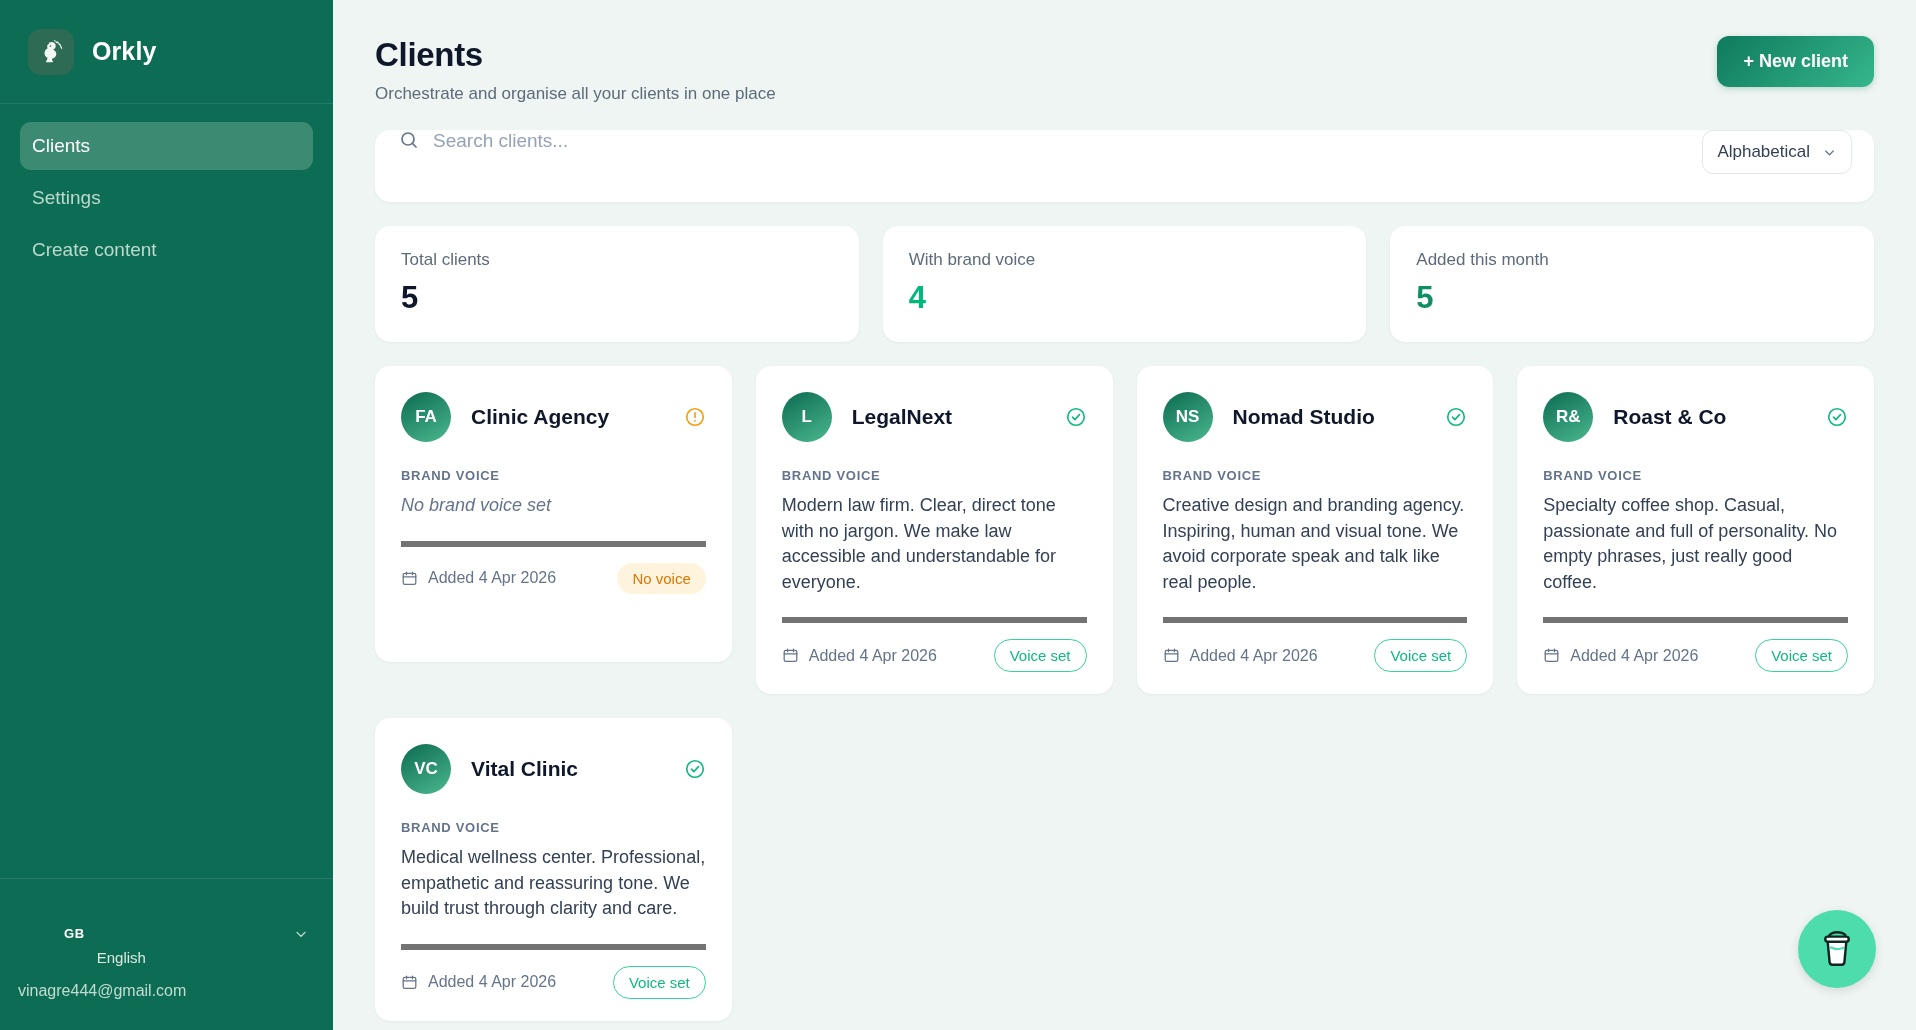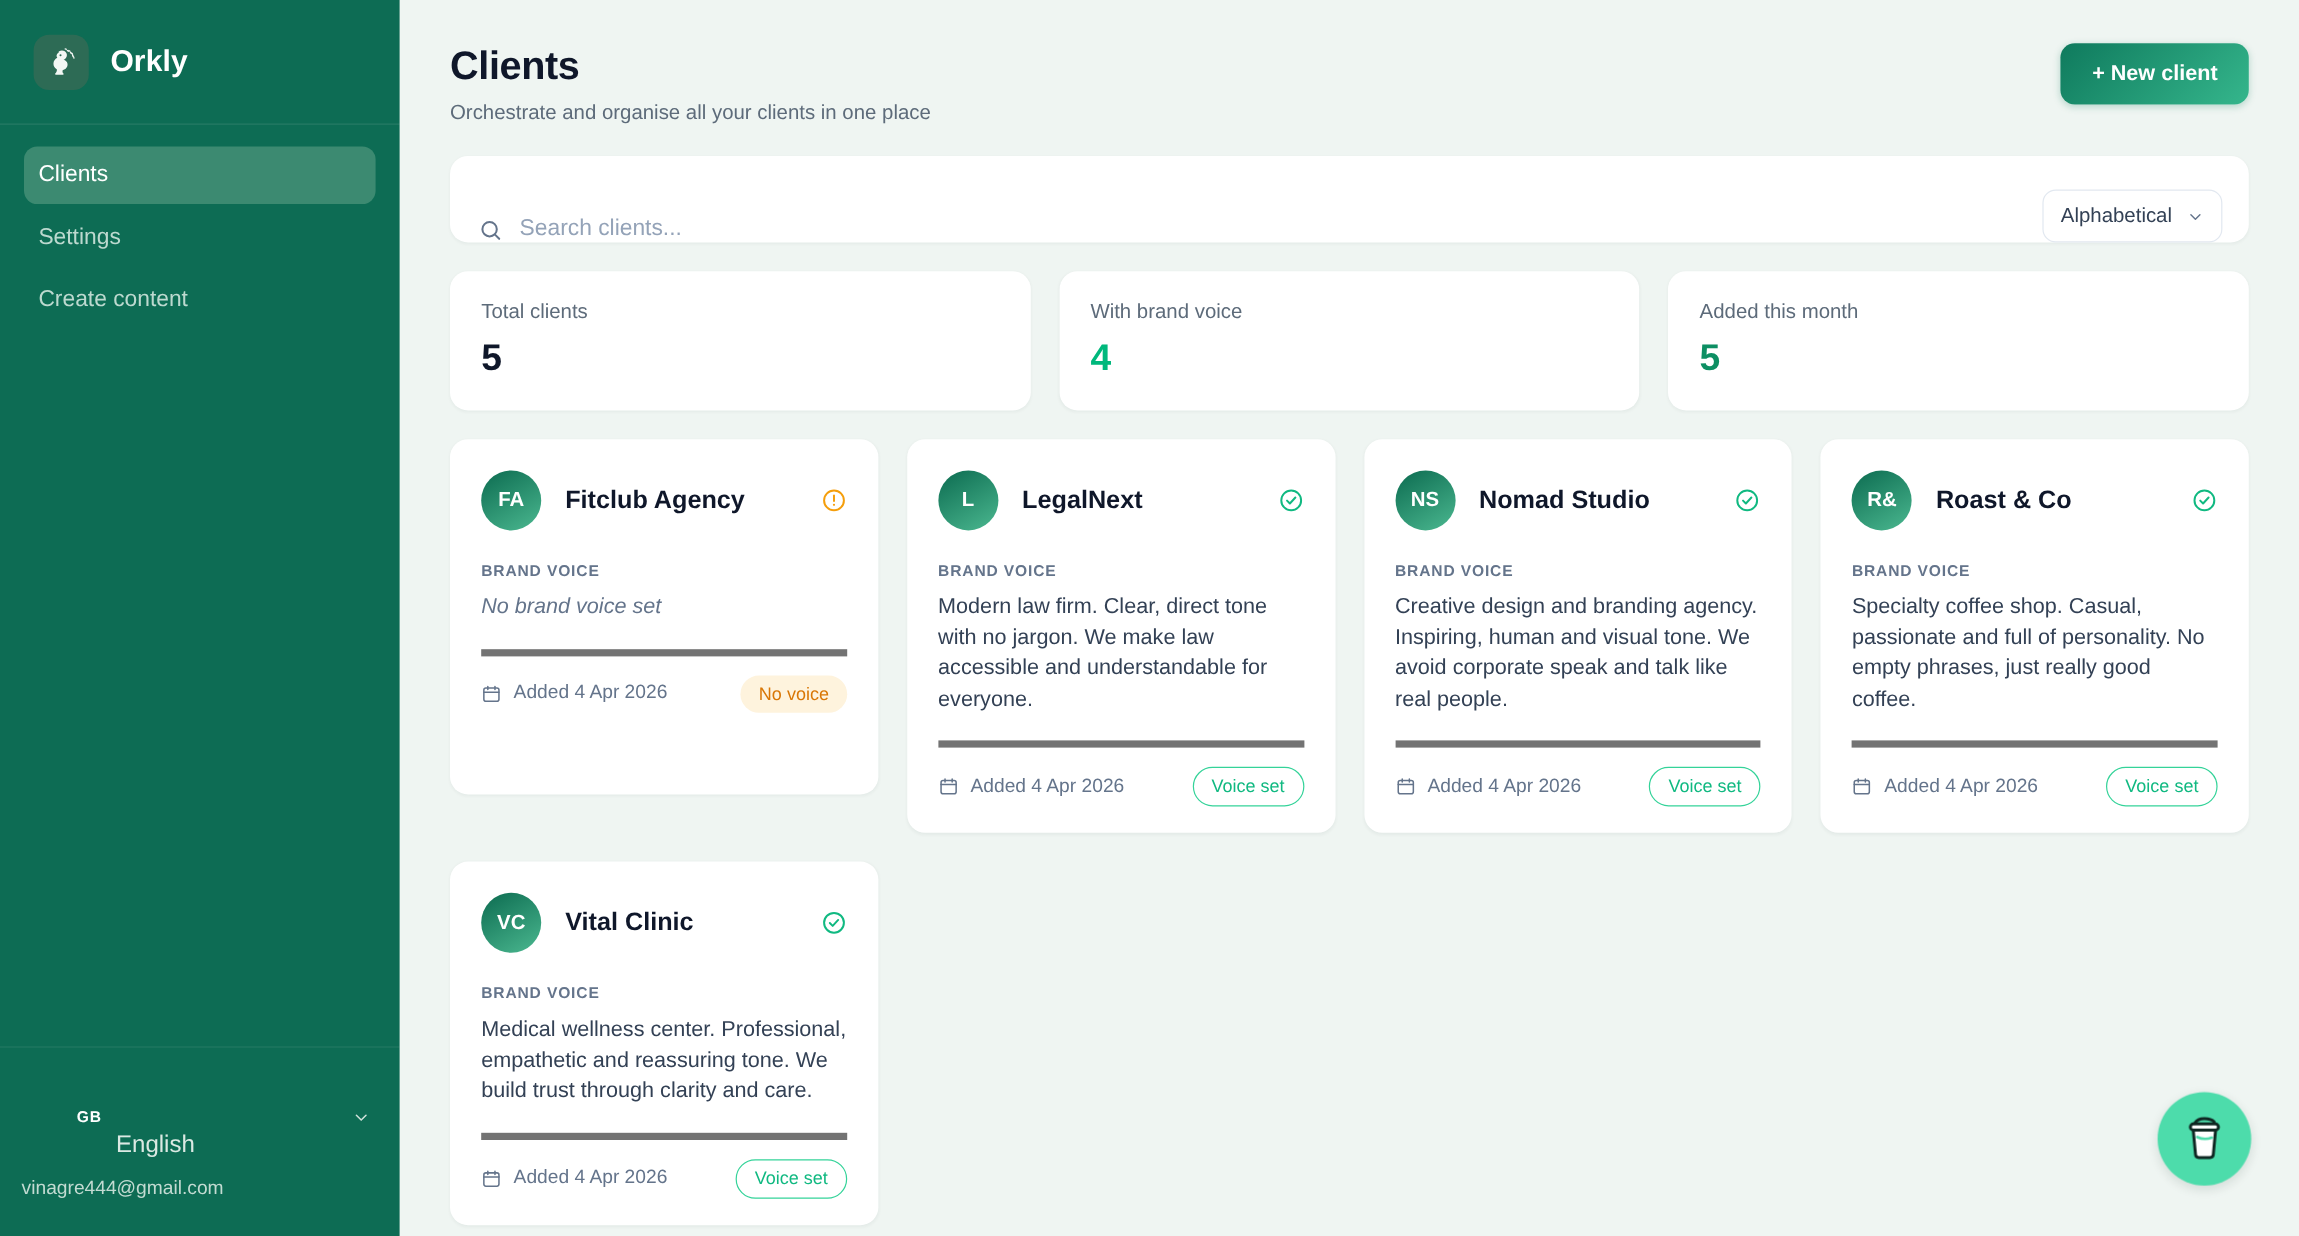--- a/index.html
+++ b/index.html
@@ -50,21 +50,21 @@
     border-top: 1px solid rgba(255,255,255,0.10);
   }
   .lang-row {
     display: flex; align-items: center; gap: 12px;
     padding: 22px 24px 10px 30px;
     cursor: pointer;
   }
   .lang-code {
     font-size: 13px; font-weight: bold; color: #ffffff; letter-spacing: .6px; margin-left: 34px;
   }
-  .lang-name { font-size: 20px; color: #dbe9e3; flex: 1; margin-top: 48px; }
+  .lang-name { font-size: 15px; color: #dbe9e3; flex: 1; margin-top: 48px; }
   .lang-chev { color: #cfe1da; display: flex; align-items: center; }
   .user-email {
     font-size: 16px; color: #c3dbd2;
     padding: 6px 24px 30px 18px;
   }
 
   
   .main {
     flex: 1; height: 1030px;
     padding: 36px 42px 0 42px;
@@ -88,21 +88,21 @@
     cursor: pointer;
     box-shadow: 0 2px 6px rgba(15,122,93,0.25);
     white-space: nowrap;
   }
 
   
   .search-bar {
     background: #ffffff;
     border-radius: 15px;
     height: 72px;
-    display: flex; align-items: flex-end;
+    display: flex; align-items: flex-start;
     padding: 0 22px 0 24px;
     margin-bottom: 24px;
     box-shadow: 0 1px 3px rgba(16,40,34,0.05);
   }
   .search-icon { display: flex; align-items: center; color: #64748b; margin-right: 14px; }
   .search-input {
     flex: 1; border: none; outline: none;
     font-size: 19px; color: #0f172a;
     font-family: "Liberation Sans", sans-serif;
     background: transparent;
@@ -281,21 +281,21 @@
         <div class="stat-label">Added this month</div>
         <div class="stat-value dgreen">5</div>
       </div>
     </div>
 
     <div class="clients-grid">
 
       <div class="client-card">
         <div class="card-top">
           <div class="avatar">FA</div>
-          <div class="client-name">Fitclub Agency</div>
+          <div class="client-name">Clinic Agency</div>
           <span class="status-icon">
             <svg width="22" height="22" viewBox="0 0 24 24" fill="none" aria-hidden="true">
               <circle cx="12" cy="12" r="9" stroke="#f59e0b" stroke-width="1.8"></circle>
               <path d="M12 7.5v5" stroke="#f59e0b" stroke-width="1.8" stroke-linecap="round"></path>
               <circle cx="12" cy="16" r="1" fill="#f59e0b"></circle>
             </svg>
           </span>
         </div>
         <div class="bv-label">BRAND VOICE</div>
         <div class="bv-text empty">No brand voice set</div>

